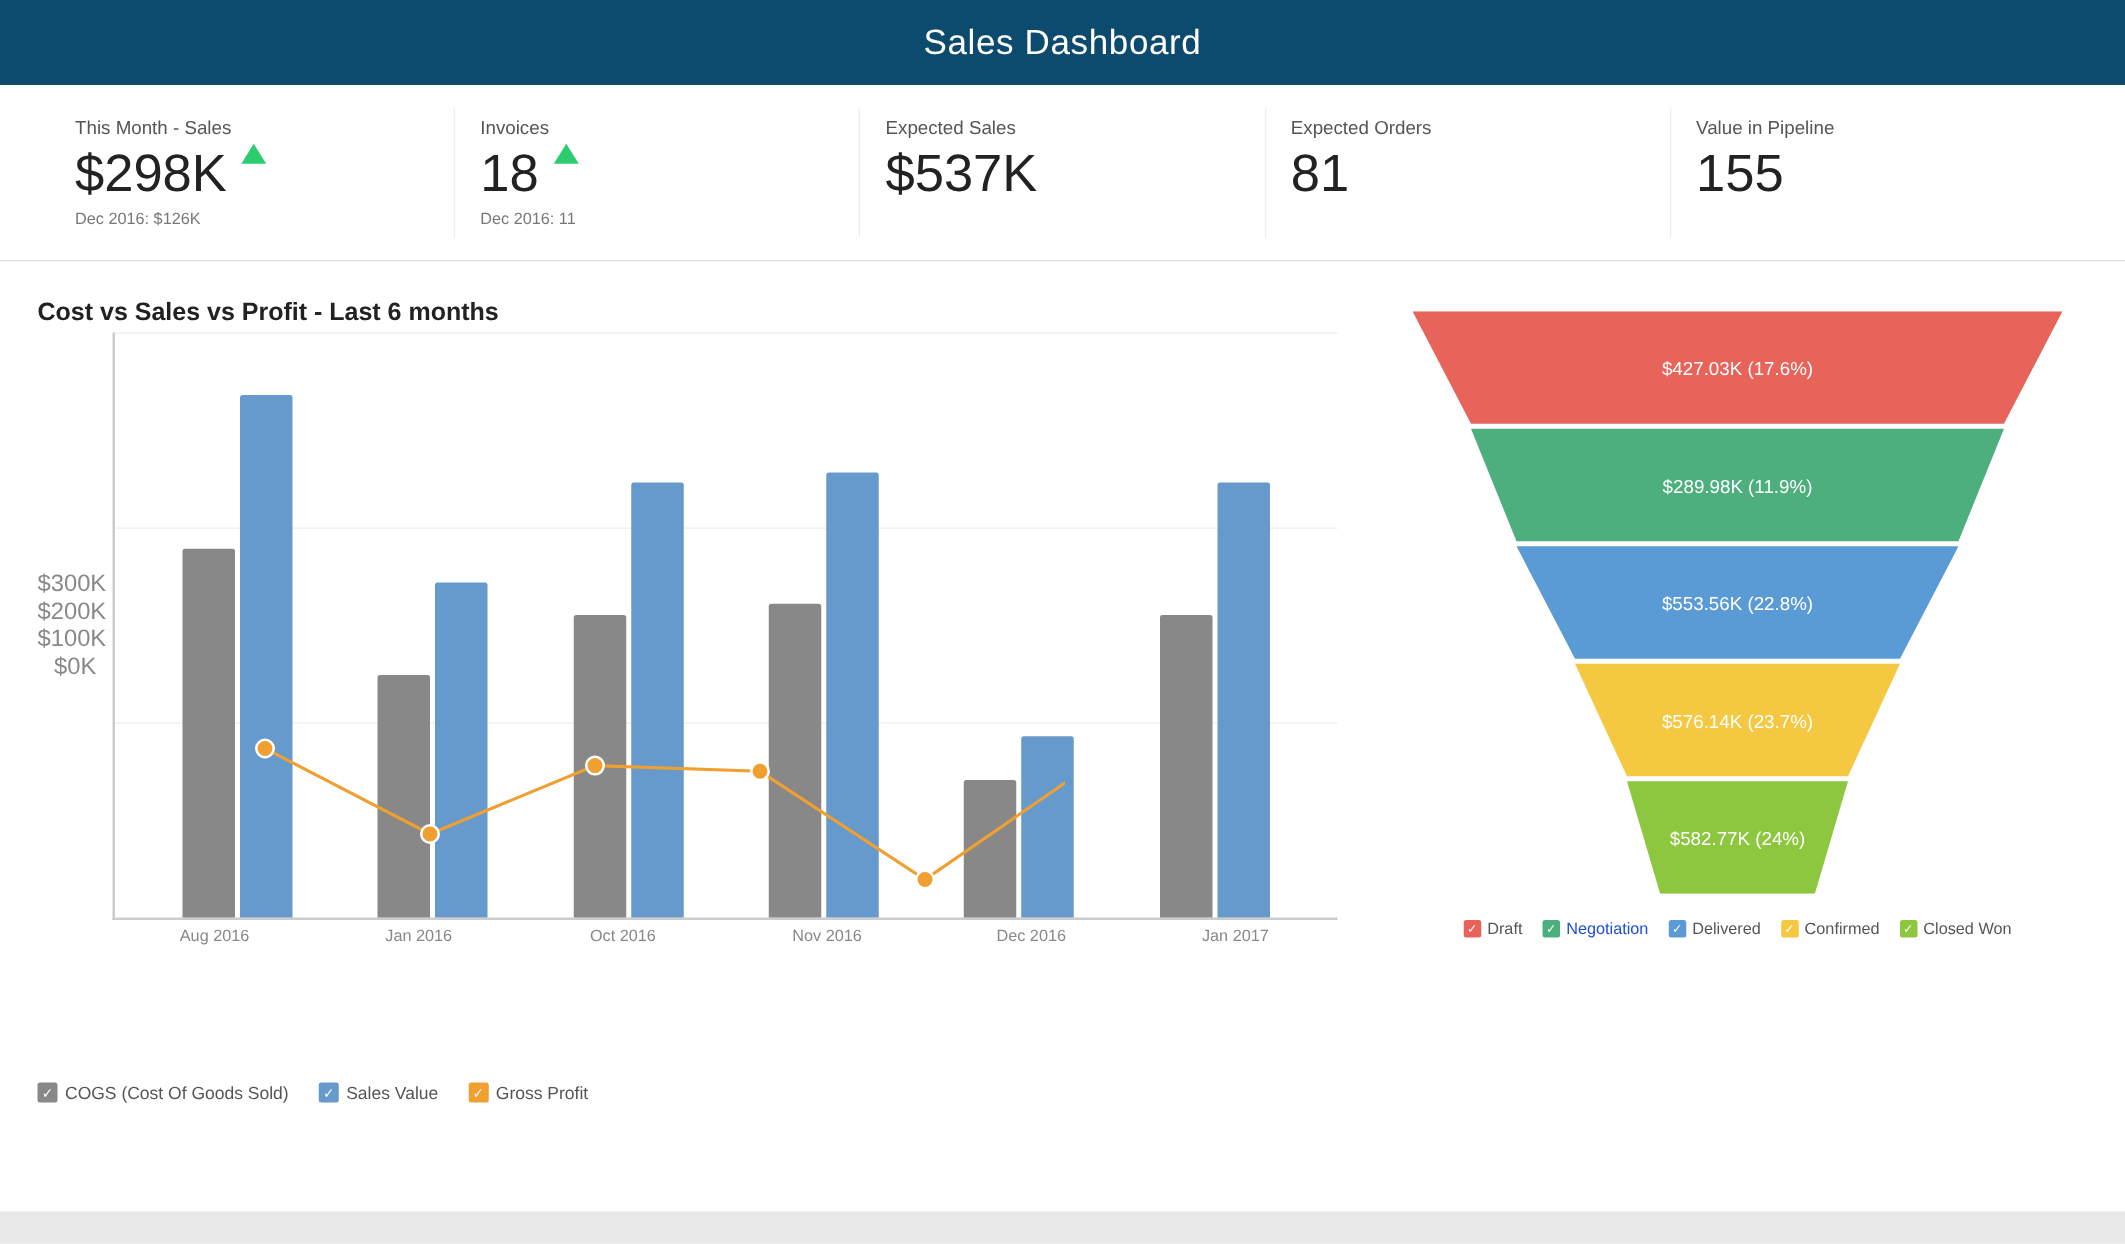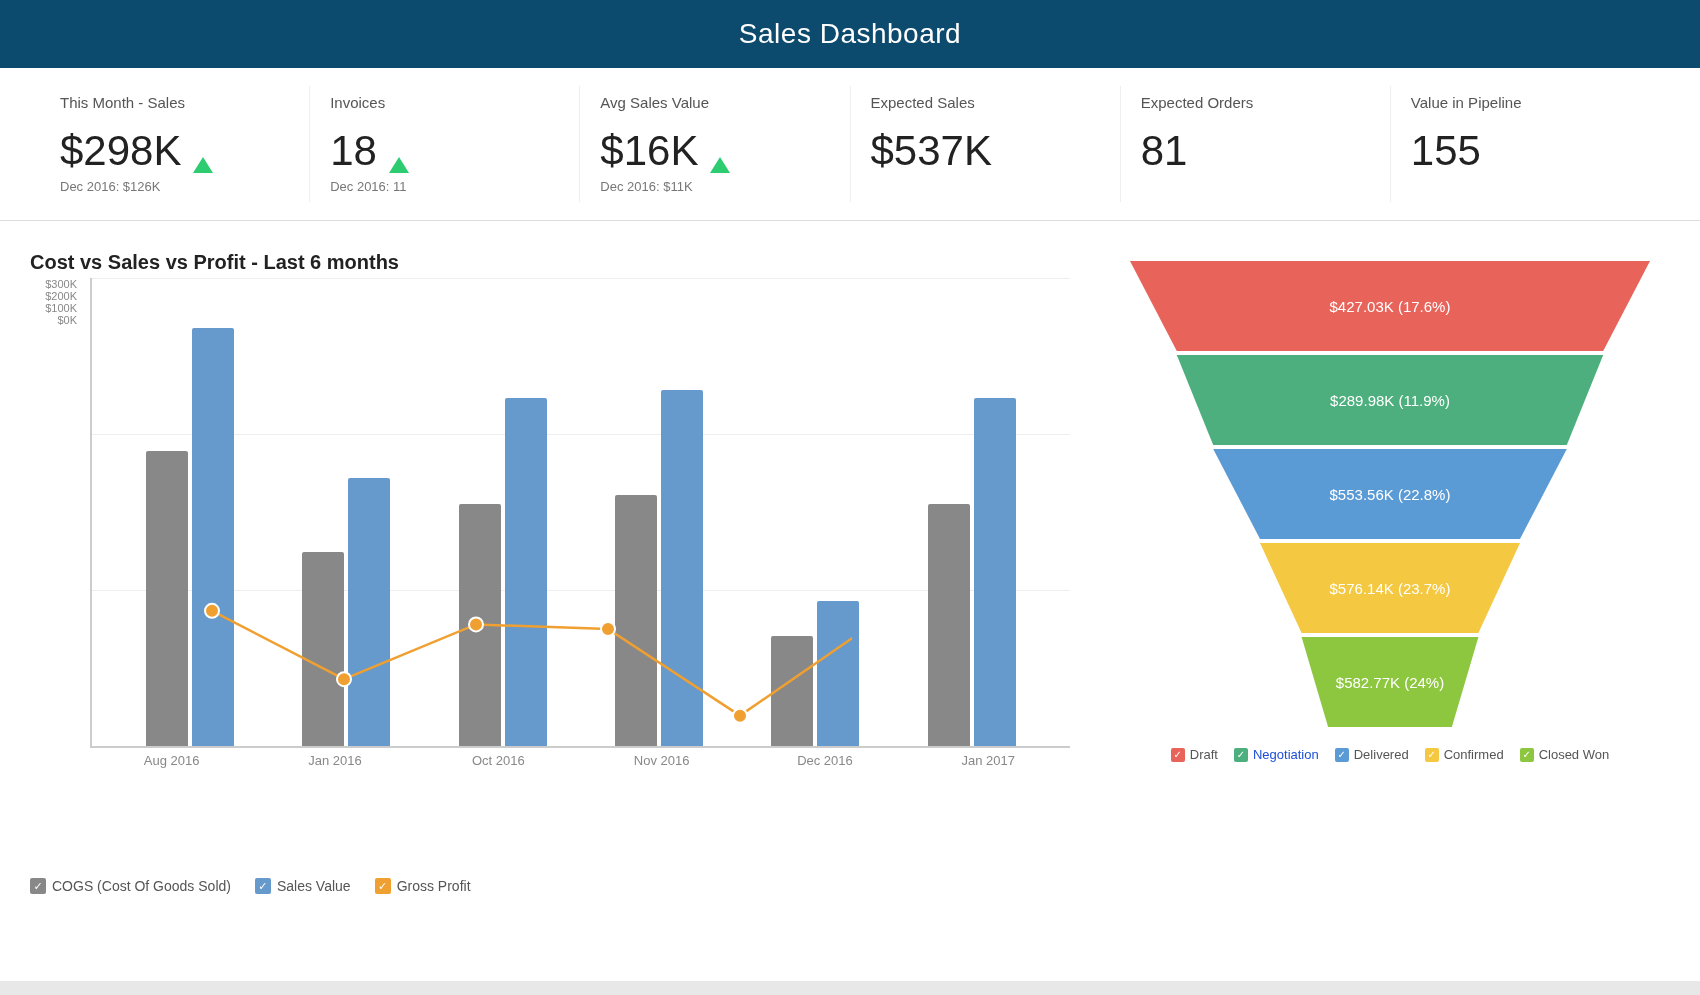--- a/index.html
+++ b/index.html
@@ -26,29 +26,29 @@
     .metric-item {
       flex: 1;
       padding: 8px 20px;
       border-right: 1px solid #eee;
     }
     .metric-item:last-child { border-right: none; }
     
     .metric-label {
       font-size: 15px;
       color: #555;
-      margin-bottom: 16px;
+      margin-bottom: 4px;
     }
     
     .metric-value {
       font-size: 42px;
       font-weight: 300;
       color: #222;
       display: flex;
-      align-items: flex-end;
+      align-items: flex-start;
       gap: 12px;
     }
     
     .metric-sub {
       font-size: 13px;
       color: #777;
       margin-top: 4px;
     }
     
     .arrow-up {
@@ -85,24 +85,24 @@
       height: 540px;
     }
     
     .chart-y-axis {
       position: absolute;
       left: 0;
       top: 0;
       height: 470px;
       display: flex;
       flex-direction: column;
-      justify-content: flex-start;
+      justify-content: center;
       text-align: right;
       padding-right: 8px;
-      font-size: 11px;
+      font-size: 19px;
       color: #888;
       width: 55px;
     }
     
     .chart-area {
       position: absolute;
       left: 60px;
       top: 0;
       right: 0;
       height: 470px;
@@ -245,28 +245,20 @@
       </div>
       <div class="metric-sub">Dec 2016: $126K</div>
     </div>
     <div class="metric-item">
       <div class="metric-label">Invoices</div>
       <div class="metric-value">
         <span>18</span>
         <span class="arrow-up"></span>
       </div>
       <div class="metric-sub">Dec 2016: 11</div>
-    </div>
-    <div class="metric-item">
-      <div class="metric-label">Avg Sales Value</div>
-      <div class="metric-value">
-        <span>$16K</span>
-        <span class="arrow-up"></span>
-      </div>
-      <div class="metric-sub">Dec 2016: $11K</div>
     </div>
     <div class="metric-item">
       <div class="metric-label">Expected Sales</div>
       <div class="metric-value">
         <span>$537K</span>
       </div>
     </div>
     <div class="metric-item">
       <div class="metric-label">Expected Orders</div>
       <div class="metric-value">

